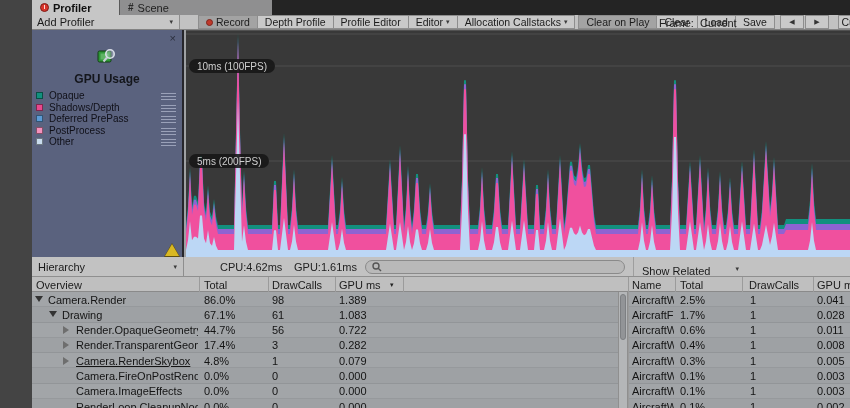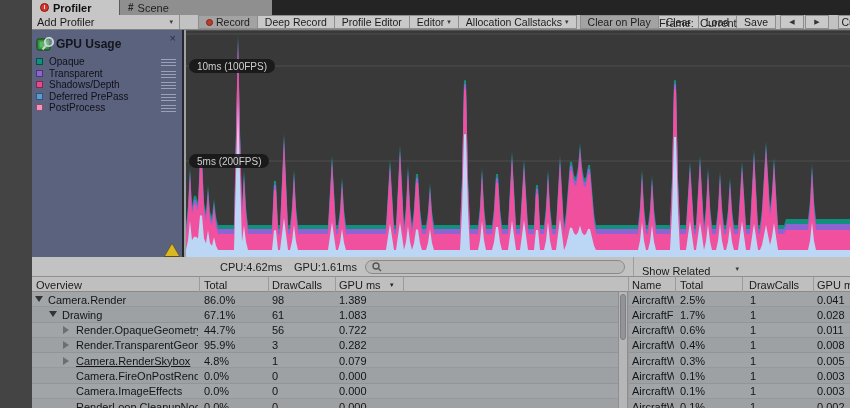--- a/index.html
+++ b/index.html
@@ -27,21 +27,21 @@
   .tbtn.gap { margin-left:3px; }
   .record-dot { width:7px; height:7px; border-radius:50%; background:#c0392b; border:1px solid #7e241b; }
   .ddarrow { font-size:7px; color:#3a3a3a; }
   #frame-label { position:absolute; left:627px; top:2px; color:#222; }
   #frame-value { position:absolute; left:668px; top:2px; color:#222; }
   .navbtn { position:absolute; top:0; width:24px; height:14px; background:#c9c9c9; border:1px solid #8e8e8e; font-size:7px; color:#333; display:flex; align-items:center; justify-content:center; }
   #frame-prev { left:748px; } #frame-next { left:773px; }
   #current-btn { position:absolute; left:806px; top:0; width:42px; height:14px; background:#c9c9c9; border:1px solid #8e8e8e; display:flex; align-items:center; justify-content:center; font-size:10.5px; }
   
   #sidebar { position:absolute; left:0; top:30px; width:152px; height:227px; background:#5a627e; border-right:2px solid #26262b; }
-  #sidebar-header { display:flex; align-items:center; gap:0; padding:6px 4px 4px 4px; }
+  #sidebar-header { display:flex; align-items:center; gap:8px; padding:18px 4px 4px 4px;flex-direction:column; }
   #gpu-title { font-weight:bold; color:#14161c; font-size:12px; }
   #sidebar-close { position:absolute; right:6px; top:3px; color:#2b2f3d; font-size:11px; line-height:10px; cursor:default; }
   .legend-row { position:relative; display:flex; align-items:center; gap:6px; height:11.5px; padding-left:4px; }
   .swatch { width:7px; height:7px; border:1px solid rgba(0,0,0,.45); }
   .legend-label { font-size:10px; color:#101018; }
   .legend-handle { position:absolute; right:6px; top:3px; width:15px; }
   .legend-handle i { display:block; height:1px; background:#9aa1b8; margin-bottom:2px; }
   #warn-triangle { position:absolute; right:3px; bottom:1px; width:0; height:0;
     border-left:7px solid transparent; border-right:7px solid transparent; border-bottom:12px solid #d9b822; }
   #warn-outline { position:absolute; right:2px; bottom:0; width:0; height:0;
@@ -98,21 +98,21 @@
     <div id="add-profiler">
       <span>Add Profiler</span>
       <span class="dd-caret">▾</span>
     </div>
     <div id="toolbar-buttons">
         <div class="tbtn active">
           <span class="record-dot"></span>
           <span>Record</span>
         </div>
         <div class="tbtn">
-          <span>Deep Record</span>
+          <span>Depth Profile</span>
         </div>
         <div class="tbtn">
           <span>Profile Editor</span>
         </div>
         <div class="tbtn">
           <span>Editor</span>
           <span class="ddarrow">▾</span>
         </div>
         <div class="tbtn">
           <span>Allocation Callstacks</span>
@@ -153,49 +153,49 @@
         <div class="legend-row">
           <span class="swatch" style="background: rgb(18, 144, 126);"></span>
           <span class="legend-label">Opaque</span>
           <span class="legend-handle">
             <i></i>
             <i></i>
             <i></i>
           </span>
         </div>
         <div class="legend-row">
-          <span class="swatch" style="background: rgb(143, 99, 210);"></span>
-          <span class="legend-label">Transparent</span>
-          <span class="legend-handle">
-            <i></i>
-            <i></i>
-            <i></i>
-          </span>
-        </div>
-        <div class="legend-row">
           <span class="swatch" style="background: rgb(232, 72, 142);"></span>
           <span class="legend-label">Shadows/Depth</span>
           <span class="legend-handle">
             <i></i>
             <i></i>
             <i></i>
           </span>
         </div>
         <div class="legend-row">
           <span class="swatch" style="background: rgb(91, 155, 213);"></span>
           <span class="legend-label">Deferred PrePass</span>
           <span class="legend-handle">
             <i></i>
             <i></i>
             <i></i>
           </span>
         </div>
         <div class="legend-row">
           <span class="swatch" style="background: rgb(244, 145, 189);"></span>
           <span class="legend-label">PostProcess</span>
+          <span class="legend-handle">
+            <i></i>
+            <i></i>
+            <i></i>
+          </span>
+        </div>
+        <div class="legend-row">
+          <span class="swatch" style="background: rgb(201, 220, 238);"></span>
+          <span class="legend-label">Other</span>
           <span class="legend-handle">
             <i></i>
             <i></i>
             <i></i>
           </span>
         </div>
       </div>
     <div id="warn-outline"></div>
     <div id="warn-triangle"></div>
   </div>
@@ -208,20 +208,24 @@
         <polygon points="0,227 0,194.0 2,174.7 4,136.0 6,174.7 8,164.7 10,164.7 12,171.0 14,125.0 16,125.0 18,171.0 20,180.7 22,154.0 24,180.7 26,185.3 28,168.0 30,185.3 32,194.0 34,194.0 36,194.0 38,194.0 40,194.0 42,194.0 44,194.0 46,194.0 48,194.0 50,98.0 52,2.0 54,98.0 56,175.7 58,139.0 60,175.7 62,194.0 64,194.0 66,194.0 68,194.0 70,194.0 72,194.0 74,194.0 76,194.0 78,194.0 80,194.0 82,194.0 84,194.0 86,194.0 88,150.0 90,150.0 92,194.0 94,194.0 96,148.0 98,102.0 100,148.0 102,194.0 104,194.0 106,175.3 108,138.0 110,175.3 112,194.0 114,194.0 116,194.0 118,194.0 120,194.0 122,194.0 124,194.0 126,194.0 128,194.0 130,194.0 132,194.0 134,194.0 136,194.0 138,194.0 140,194.0 142,194.0 144,159.0 146,124.0 148,159.0 150,194.0 152,194.0 154,178.0 156,146.0 158,178.0 160,194.0 162,194.0 164,194.0 166,194.0 168,194.0 170,194.0 172,194.0 174,194.0 176,194.0 178,194.0 180,194.0 182,194.0 184,194.0 186,194.0 188,194.0 190,194.0 192,194.0 194,194.0 196,194.0 198,194.0 200,194.0 202,161.0 204,128.0 206,161.0 208,194.0 210,194.0 212,154.0 214,114.0 216,154.0 218,194.0 220,174.0 222,134.0 224,174.0 226,194.0 228,177.0 230,143.0 232,143.0 234,177.0 236,194.0 238,194.0 240,194.0 242,180.0 244,152.0 246,180.0 248,194.0 250,194.0 252,194.0 254,194.0 256,194.0 258,194.0 260,194.0 262,194.0 264,194.0 266,194.0 268,194.0 270,194.0 272,194.0 274,194.0 276,145.8 278,49.3 280,49.3 282,145.8 284,194.0 286,194.0 288,194.0 290,194.0 292,194.0 294,174.7 296,136.0 298,174.7 300,194.0 302,194.0 304,194.0 306,194.0 308,177.0 310,143.0 312,143.0 314,177.0 316,194.0 318,194.0 320,194.0 322,194.0 324,157.0 326,120.0 328,157.0 330,194.0 332,194.0 334,194.0 336,161.0 338,128.0 340,161.0 342,194.0 344,194.0 346,194.0 348,194.0 350,154.0 352,154.0 354,194.0 356,194.0 358,194.0 360,175.3 362,138.0 364,175.3 366,194.0 368,194.0 370,194.0 372,159.0 374,124.0 376,159.0 378,194.0 380,181.3 382,156.0 384,130.7 386,130.7 388,144.3 390,146.2 392,135.4 394,112.0 396,135.4 398,146.9 400,146.3 402,134.0 404,134.0 406,158.0 408,182.0 410,194.0 412,194.0 414,194.0 416,194.0 418,194.0 420,194.0 422,194.0 424,194.0 426,194.0 428,194.0 430,194.0 432,194.0 434,194.0 436,194.0 438,194.0 440,194.0 442,194.0 444,194.0 446,194.0 448,194.0 450,194.0 452,194.0 454,175.3 456,138.0 458,175.3 460,194.0 462,194.0 464,177.3 466,144.0 468,177.3 470,194.0 472,194.0 474,194.0 476,194.0 478,194.0 480,194.0 482,194.0 484,194.0 486,145.8 488,49.3 490,49.3 492,145.8 494,194.0 496,194.0 498,194.0 500,194.0 502,162.0 504,130.0 506,162.0 508,194.0 510,194.0 512,159.0 514,124.0 516,159.0 518,194.0 520,174.7 522,136.0 524,174.7 526,194.0 528,194.0 530,194.0 532,176.0 534,140.0 536,176.0 538,194.0 540,194.0 542,178.0 544,146.0 546,178.0 548,194.0 550,194.0 552,194.0 554,162.0 556,130.0 558,162.0 560,194.0 562,194.0 564,194.0 566,156.0 568,118.0 570,156.0 572,194.0 574,194.0 576,177.2 578,143.6 580,110.0 582,143.6 584,177.2 586,160.0 588,126.0 590,160.0 592,194.0 594,194.0 596,194.0 598,194.0 600,188.0 602,188.0 604,188.0 606,188.0 608,188.0 610,188.0 612,188.0 614,188.0 616,188.0 618,188.0 620,188.0 622,188.0 624,169.3 626,132.0 628,169.3 630,188.0 632,188.0 634,188.0 636,188.0 638,188.0 640,188.0 642,188.0 644,188.0 646,188.0 648,188.0 650,188.0 652,188.0 654,188.0 656,188.0 658,188.0 660,188.0 662,188.0 664,188.0 666,188.0 668,188.0 670,188.0 672,188.0 674,188.0 676,188.0 678,188.0 680,188.0 682,188.0 684,188.0 686,188.0 688,188.0 690,188.0 692,188.0 694,188.0 696,194.0 696,227" fill="#12907e"></polygon>
         <polygon points="0,227 0,198.0 2,178.7 4,140.0 6,178.7 8,168.7 10,168.7 12,175.0 14,129.0 16,129.0 18,175.0 20,184.7 22,158.0 24,184.7 26,189.3 28,172.0 30,189.3 32,198.0 34,198.0 36,198.0 38,198.0 40,198.0 42,198.0 44,198.0 46,198.0 48,198.0 50,102.0 52,6.0 54,102.0 56,179.7 58,143.0 60,179.7 62,198.0 64,198.0 66,198.0 68,198.0 70,198.0 72,198.0 74,198.0 76,198.0 78,198.0 80,198.0 82,198.0 84,198.0 86,198.0 88,154.0 90,154.0 92,198.0 94,198.0 96,152.0 98,106.0 100,152.0 102,198.0 104,198.0 106,179.3 108,142.0 110,179.3 112,198.0 114,198.0 116,198.0 118,198.0 120,198.0 122,198.0 124,198.0 126,198.0 128,198.0 130,198.0 132,198.0 134,198.0 136,198.0 138,198.0 140,198.0 142,198.0 144,163.0 146,128.0 148,163.0 150,198.0 152,198.0 154,182.0 156,150.0 158,182.0 160,198.0 162,198.0 164,198.0 166,198.0 168,198.0 170,198.0 172,198.0 174,198.0 176,198.0 178,198.0 180,198.0 182,198.0 184,198.0 186,198.0 188,198.0 190,198.0 192,198.0 194,198.0 196,198.0 198,198.0 200,198.0 202,165.0 204,132.0 206,165.0 208,198.0 210,198.0 212,158.0 214,118.0 216,158.0 218,198.0 220,178.0 222,138.0 224,178.0 226,198.0 228,181.0 230,147.0 232,147.0 234,181.0 236,198.0 238,198.0 240,198.0 242,184.0 244,156.0 246,184.0 248,198.0 250,198.0 252,198.0 254,198.0 256,198.0 258,198.0 260,198.0 262,198.0 264,198.0 266,198.0 268,198.0 270,198.0 272,198.0 274,198.0 276,149.8 278,53.3 280,53.3 282,149.8 284,198.0 286,198.0 288,198.0 290,198.0 292,198.0 294,178.7 296,140.0 298,178.7 300,198.0 302,198.0 304,198.0 306,198.0 308,181.0 310,147.0 312,147.0 314,181.0 316,198.0 318,198.0 320,198.0 322,198.0 324,161.0 326,124.0 328,161.0 330,198.0 332,198.0 334,198.0 336,165.0 338,132.0 340,165.0 342,198.0 344,198.0 346,198.0 348,198.0 350,158.0 352,158.0 354,198.0 356,198.0 358,198.0 360,179.3 362,142.0 364,179.3 366,198.0 368,198.0 370,198.0 372,163.0 374,128.0 376,163.0 378,198.0 380,185.3 382,160.0 384,134.7 386,134.7 388,148.3 390,150.2 392,139.4 394,116.0 396,139.4 398,150.9 400,150.3 402,138.0 404,138.0 406,162.0 408,186.0 410,198.0 412,198.0 414,198.0 416,198.0 418,198.0 420,198.0 422,198.0 424,198.0 426,198.0 428,198.0 430,198.0 432,198.0 434,198.0 436,198.0 438,198.0 440,198.0 442,198.0 444,198.0 446,198.0 448,198.0 450,198.0 452,198.0 454,179.3 456,142.0 458,179.3 460,198.0 462,198.0 464,181.3 466,148.0 468,181.3 470,198.0 472,198.0 474,198.0 476,198.0 478,198.0 480,198.0 482,198.0 484,198.0 486,149.8 488,53.3 490,53.3 492,149.8 494,198.0 496,198.0 498,198.0 500,198.0 502,166.0 504,134.0 506,166.0 508,198.0 510,198.0 512,163.0 514,128.0 516,163.0 518,198.0 520,178.7 522,140.0 524,178.7 526,198.0 528,198.0 530,198.0 532,180.0 534,144.0 536,180.0 538,198.0 540,198.0 542,182.0 544,150.0 546,182.0 548,198.0 550,198.0 552,198.0 554,166.0 556,134.0 558,166.0 560,198.0 562,198.0 564,198.0 566,160.0 568,122.0 570,160.0 572,198.0 574,198.0 576,181.2 578,147.6 580,114.0 582,147.6 584,181.2 586,164.0 588,130.0 590,164.0 592,198.0 594,198.0 596,198.0 598,198.0 600,193.0 602,193.0 604,193.0 606,193.0 608,193.0 610,193.0 612,193.0 614,193.0 616,193.0 618,193.0 620,193.0 622,193.0 624,174.3 626,137.0 628,174.3 630,193.0 632,193.0 634,193.0 636,193.0 638,193.0 640,193.0 642,193.0 644,193.0 646,193.0 648,193.0 650,193.0 652,193.0 654,193.0 656,193.0 658,193.0 660,193.0 662,193.0 664,193.0 666,193.0 668,193.0 670,193.0 672,193.0 674,193.0 676,193.0 678,193.0 680,193.0 682,193.0 684,193.0 686,193.0 688,193.0 690,193.0 692,193.0 694,193.0 696,198.0 696,227" fill="#8f63d2"></polygon>
         <polygon points="0,227 0,203.0 2,183.7 4,145.0 6,183.7 8,173.7 10,173.7 12,180.0 14,134.0 16,134.0 18,180.0 20,189.7 22,163.0 24,189.7 26,194.3 28,177.0 30,194.3 32,203.0 34,203.0 36,203.0 38,203.0 40,203.0 42,203.0 44,203.0 46,203.0 48,203.0 50,107.0 52,11.0 54,107.0 56,184.7 58,148.0 60,184.7 62,203.0 64,203.0 66,203.0 68,203.0 70,203.0 72,203.0 74,203.0 76,203.0 78,203.0 80,203.0 82,203.0 84,203.0 86,203.0 88,159.0 90,159.0 92,203.0 94,203.0 96,157.0 98,111.0 100,157.0 102,203.0 104,203.0 106,184.3 108,147.0 110,184.3 112,203.0 114,203.0 116,203.0 118,203.0 120,203.0 122,203.0 124,203.0 126,203.0 128,203.0 130,203.0 132,203.0 134,203.0 136,203.0 138,203.0 140,203.0 142,203.0 144,168.0 146,133.0 148,168.0 150,203.0 152,203.0 154,187.0 156,155.0 158,187.0 160,203.0 162,203.0 164,203.0 166,203.0 168,203.0 170,203.0 172,203.0 174,203.0 176,203.0 178,203.0 180,203.0 182,203.0 184,203.0 186,203.0 188,203.0 190,203.0 192,203.0 194,203.0 196,203.0 198,203.0 200,203.0 202,170.0 204,137.0 206,170.0 208,203.0 210,203.0 212,163.0 214,123.0 216,163.0 218,203.0 220,183.0 222,143.0 224,183.0 226,203.0 228,186.0 230,152.0 232,152.0 234,186.0 236,203.0 238,203.0 240,203.0 242,189.0 244,161.0 246,189.0 248,203.0 250,203.0 252,203.0 254,203.0 256,203.0 258,203.0 260,203.0 262,203.0 264,203.0 266,203.0 268,203.0 270,203.0 272,203.0 274,203.0 276,154.8 278,58.3 280,58.3 282,154.8 284,203.0 286,203.0 288,203.0 290,203.0 292,203.0 294,183.7 296,145.0 298,183.7 300,203.0 302,203.0 304,203.0 306,203.0 308,186.0 310,152.0 312,152.0 314,186.0 316,203.0 318,203.0 320,203.0 322,203.0 324,166.0 326,129.0 328,166.0 330,203.0 332,203.0 334,203.0 336,170.0 338,137.0 340,170.0 342,203.0 344,203.0 346,203.0 348,203.0 350,163.0 352,163.0 354,203.0 356,203.0 358,203.0 360,184.3 362,147.0 364,184.3 366,203.0 368,203.0 370,203.0 372,168.0 374,133.0 376,168.0 378,203.0 380,190.3 382,165.0 384,139.7 386,139.7 388,153.3 390,155.2 392,144.4 394,121.0 396,144.4 398,155.9 400,155.3 402,143.0 404,143.0 406,167.0 408,191.0 410,203.0 412,203.0 414,203.0 416,203.0 418,203.0 420,203.0 422,203.0 424,203.0 426,203.0 428,203.0 430,203.0 432,203.0 434,203.0 436,203.0 438,203.0 440,203.0 442,203.0 444,203.0 446,203.0 448,203.0 450,203.0 452,203.0 454,184.3 456,147.0 458,184.3 460,203.0 462,203.0 464,186.3 466,153.0 468,186.3 470,203.0 472,203.0 474,203.0 476,203.0 478,203.0 480,203.0 482,203.0 484,203.0 486,154.8 488,58.3 490,58.3 492,154.8 494,203.0 496,203.0 498,203.0 500,203.0 502,171.0 504,139.0 506,171.0 508,203.0 510,203.0 512,168.0 514,133.0 516,168.0 518,203.0 520,183.7 522,145.0 524,183.7 526,203.0 528,203.0 530,203.0 532,185.0 534,149.0 536,185.0 538,203.0 540,203.0 542,187.0 544,155.0 546,187.0 548,203.0 550,203.0 552,203.0 554,171.0 556,139.0 558,171.0 560,203.0 562,203.0 564,203.0 566,165.0 568,127.0 570,165.0 572,203.0 574,203.0 576,186.2 578,152.6 580,119.0 582,152.6 584,186.2 586,169.0 588,135.0 590,169.0 592,203.0 594,203.0 596,203.0 598,203.0 600,199.0 602,199.0 604,199.0 606,199.0 608,199.0 610,199.0 612,199.0 614,199.0 616,199.0 618,199.0 620,199.0 622,199.0 624,180.3 626,143.0 628,180.3 630,199.0 632,199.0 634,199.0 636,199.0 638,199.0 640,199.0 642,199.0 644,199.0 646,199.0 648,199.0 650,199.0 652,199.0 654,199.0 656,199.0 658,199.0 660,199.0 662,199.0 664,199.0 666,199.0 668,199.0 670,199.0 672,199.0 674,199.0 676,199.0 678,199.0 680,199.0 682,199.0 684,199.0 686,199.0 688,199.0 690,199.0 692,199.0 694,199.0 696,203.0 696,227" fill="#f0509e"></polygon>
         <polygon points="0,227 0,219.0 2,209.3 4,190.0 6,209.3 8,205.8 10,205.8 12,207.5 14,184.5 16,184.5 18,207.5 20,212.3 22,199.0 24,212.3 26,214.7 28,206.0 30,214.7 32,219.0 34,219.0 36,219.0 38,219.0 40,219.0 42,219.0 44,219.0 46,219.0 48,219.0 50,144.1 52,69.2 54,144.1 56,210.8 58,194.3 60,210.8 62,219.0 64,219.0 66,219.0 68,219.0 70,219.0 72,219.0 74,219.0 76,219.0 78,219.0 80,219.0 82,219.0 84,219.0 86,219.0 88,199.2 90,199.2 92,219.0 94,219.0 96,202.9 98,186.8 100,202.9 102,219.0 104,219.0 106,210.6 108,193.8 110,210.6 112,219.0 114,219.0 116,219.0 118,219.0 120,219.0 122,219.0 124,219.0 126,219.0 128,219.0 130,219.0 132,219.0 134,219.0 136,219.0 138,219.0 140,219.0 142,219.0 144,205.0 146,191.0 148,205.0 150,219.0 152,219.0 154,211.8 156,197.4 158,211.8 160,219.0 162,219.0 164,219.0 166,219.0 168,219.0 170,219.0 172,219.0 174,219.0 176,219.0 178,219.0 180,219.0 182,219.0 184,219.0 186,219.0 188,219.0 190,219.0 192,219.0 194,219.0 196,219.0 198,219.0 200,219.0 202,205.8 204,192.6 206,205.8 208,219.0 210,219.0 212,205.0 214,191.0 216,205.0 218,219.0 220,211.0 222,195.0 224,211.0 226,219.0 228,212.2 230,198.6 232,198.6 234,212.2 236,219.0 238,219.0 240,219.0 242,212.0 244,198.0 246,212.0 248,219.0 250,219.0 252,219.0 254,219.0 256,219.0 258,219.0 260,219.0 262,219.0 264,219.0 266,219.0 268,219.0 270,219.0 272,219.0 274,219.0 276,180.4 278,103.2 280,103.2 282,180.4 284,219.0 286,219.0 288,219.0 290,219.0 292,219.0 294,209.3 296,190.0 298,209.3 300,219.0 302,219.0 304,219.0 306,219.0 308,211.3 310,196.1 312,196.1 314,211.3 316,219.0 318,219.0 320,219.0 322,219.0 324,204.2 326,189.4 328,204.2 330,219.0 332,219.0 334,219.0 336,204.2 338,189.3 340,204.2 342,219.0 344,219.0 346,219.0 348,219.0 350,199.0 352,199.0 354,219.0 356,219.0 358,219.0 360,209.7 362,191.0 364,209.7 366,219.0 368,219.0 370,219.0 372,203.3 374,187.5 376,203.3 378,219.0 380,214.6 382,205.7 384,196.8 386,196.8 388,202.2 390,204.0 392,201.4 394,194.4 396,201.4 398,204.3 400,202.9 402,198.0 404,198.0 406,206.4 408,214.8 410,219.0 412,219.0 414,219.0 416,219.0 418,219.0 420,219.0 422,219.0 424,219.0 426,219.0 428,219.0 430,219.0 432,219.0 434,219.0 436,219.0 438,219.0 440,219.0 442,219.0 444,219.0 446,219.0 448,219.0 450,219.0 452,219.0 454,209.7 456,191.0 458,209.7 460,219.0 462,219.0 464,210.7 466,194.0 468,210.7 470,219.0 472,219.0 474,219.0 476,219.0 478,219.0 480,219.0 482,219.0 484,219.0 486,181.4 488,106.1 490,106.1 492,181.4 494,219.0 496,219.0 498,219.0 500,219.0 502,204.6 504,190.2 506,204.6 508,219.0 510,219.0 512,205.0 514,191.0 516,205.0 518,219.0 520,210.3 522,192.9 524,210.3 526,219.0 528,219.0 530,219.0 532,210.0 534,192.0 536,210.0 538,219.0 540,219.0 542,211.0 544,195.0 546,211.0 548,219.0 550,219.0 552,219.0 554,204.6 556,190.2 558,204.6 560,219.0 562,219.0 564,219.0 566,205.7 568,192.4 570,205.7 572,219.0 574,219.0 576,214.0 578,203.9 580,193.8 582,203.9 584,214.0 586,205.4 588,191.8 590,205.4 592,219.0 594,219.0 596,219.0 598,219.0 600,219.0 602,219.0 604,219.0 606,219.0 608,219.0 610,219.0 612,219.0 614,219.0 616,219.0 618,219.0 620,219.0 622,219.0 624,209.7 626,191.0 628,209.7 630,219.0 632,219.0 634,219.0 636,219.0 638,219.0 640,219.0 642,219.0 644,219.0 646,219.0 648,219.0 650,219.0 652,219.0 654,219.0 656,219.0 658,219.0 660,219.0 662,219.0 664,219.0 666,219.0 668,219.0 670,219.0 672,219.0 674,219.0 676,219.0 678,219.0 680,219.0 682,219.0 684,219.0 686,219.0 688,219.0 690,219.0 692,219.0 694,219.0 696,219.0 696,227" fill="#bcd7f5"></polygon>
       </svg>
     <div class="grid-pill" id="pill-10ms">10ms (100FPS)</div>
     <div class="grid-pill" id="pill-5ms">5ms (200FPS)</div>
   </div>
 
   <div id="midbar">
+    <div id="hierarchy-dd">
+      <span>Hierarchy</span>
+      <span class="dd-caret">▾</span>
+    </div>
     <div id="cpu-stat">CPU:4.62ms</div>
     <div id="gpu-stat">GPU:1.61ms</div>
     <div id="searchbox">
       <svg width="10" height="10">
         <circle cx="4" cy="4" r="3" fill="none" stroke="#555" stroke-width="1.4"></circle>
         <line x1="6.2" y1="6.2" x2="9" y2="9" stroke="#555" stroke-width="1.4"></line>
       </svg>
       <input id="search-input" placeholder="" style="">
     </div>
     <div id="show-related">
@@ -285,21 +289,21 @@
         <span class="cell" style="left: 307px;">0.722</span>
         <span class="cell clip" style="left: 600px; width: 42px;">AircraftWi</span>
         <span class="cell" style="left: 648px;">0.6%</span>
         <span class="cell" style="left: 718px;">1</span>
         <span class="cell" style="left: 785px;">0.011</span>
         <span class="vline" style="left: 596px; height: 15.3px;"></span>
       </div>
       <div class="trow">
         <span class="fold right" style="left: 31px;"></span>
         <span class="cell clip" style="left: 44px; width: 122px;">Render.TransparentGeome</span>
-        <span class="cell" style="left: 172px;">95.9%</span>
+        <span class="cell" style="left: 172px;">17.4%</span>
         <span class="cell" style="left: 240px;">3</span>
         <span class="cell" style="left: 307px;">0.282</span>
         <span class="cell clip" style="left: 600px; width: 42px;">AircraftWi</span>
         <span class="cell" style="left: 648px;">0.4%</span>
         <span class="cell" style="left: 718px;">1</span>
         <span class="cell" style="left: 785px;">0.008</span>
         <span class="vline" style="left: 596px; height: 15.3px;"></span>
       </div>
       <div class="trow">
         <span class="fold right" style="left: 31px;"></span>

